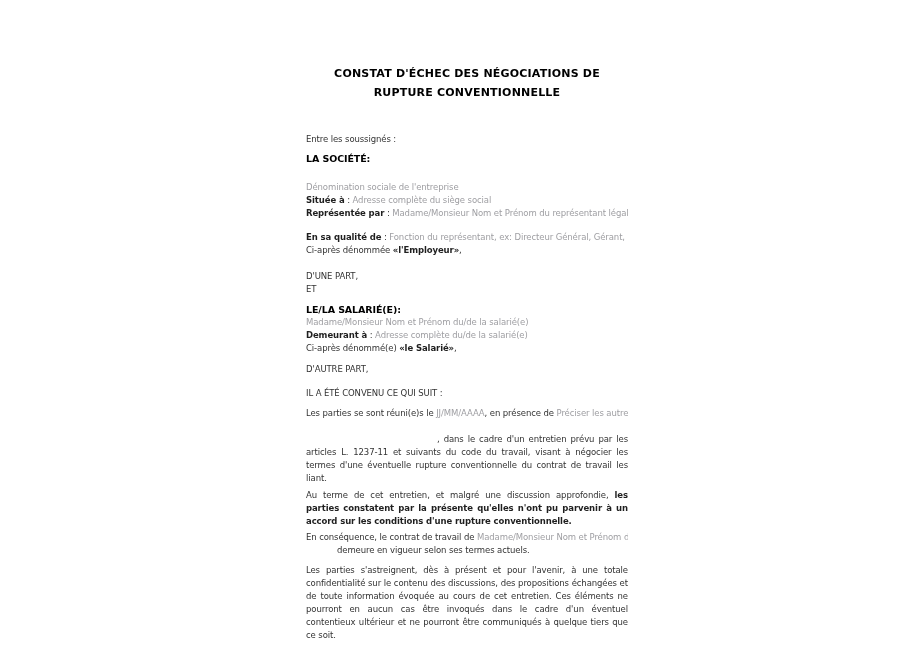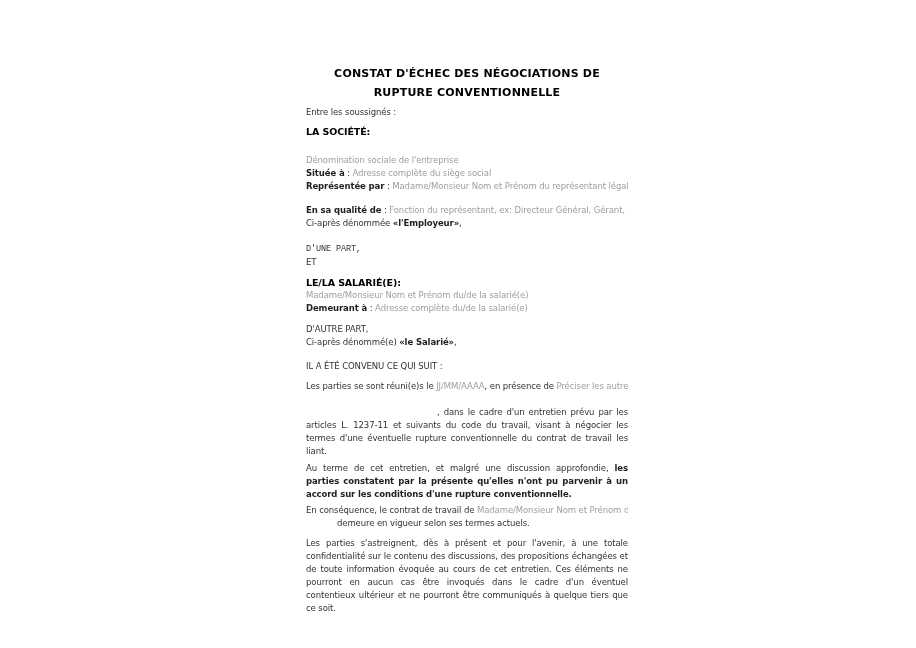--- a/index.html
+++ b/index.html
@@ -46,34 +46,34 @@
   .para { text-align: justify; margin-top: 13px; }
   .b { font-weight: bold; color: #1f1f1f; }
   .ph { color: #9e9ea2; }
 </style>
 </head>
 <body>
 
 <div class="canvas">
   <div class="doc-page">
       <div class="title">CONSTAT D'ÉCHEC DES NÉGOCIATIONS DE RUPTURE CONVENTIONNELLE</div>
-      <div class="line" style="margin-top: 4px;"><span>Entre les soussignés :</span></div>
+      <div class="line" style="margin-top: 31px;"><span>Entre les soussignés :</span></div>
       <div class="heading" style="margin-top: 6px;">LA SOCIÉTÉ:</div>
       <div class="line" style="margin-top: 16px;"><span class="ph">Dénomination sociale de l'entreprise</span></div>
       <div class="line"><span class="b">Située à</span><span> : </span><span class="ph">Adresse complète du siège social</span></div>
       <div class="line clip"><span class="b">Représentée par</span><span> : </span><span class="ph">Madame/Monsieur Nom et Prénom du représentant légal ou r</span></div>
       <div class="line clip" style="margin-top: 11px;"><span class="b">En sa qualité de</span><span> : </span><span class="ph">Fonction du représentant, ex: Directeur Général, Gérant, DRH</span></div>
       <div class="line"><span>Ci-après dénommée </span><span class="b">«l'Employeur»</span><span>,</span></div>
-      <div class="line" style="margin-top: 13px; font-family: Liberation Mono, monospace;"><span>D'UNE PART,</span></div>
+      <div class="line" style="margin-top: 13px;"><span>D'UNE PART,</span></div>
       <div class="line"><span>ET</span></div>
       <div class="heading" style="margin-top: 7px;">LE/LA SALARIÉ(E):</div>
       <div class="line"><span class="ph">Madame/Monsieur Nom et Prénom du/de la salarié(e)</span></div>
       <div class="line"><span class="b">Demeurant à</span><span> : </span><span class="ph">Adresse complète du/de la salarié(e)</span></div>
+      <div class="line"><span>Ci-après dénommé(e) </span><span class="b">«le Salarié»</span><span>,</span></div>
       <div class="line" style="margin-top: 8px;"><span>D'AUTRE PART,</span></div>
-      <div class="line"><span>Ci-après dénommé(e) </span><span class="b">«le Salarié»</span><span>,</span></div>
       <div class="line" style="margin-top: 11px;"><span>IL A ÉTÉ CONVENU CE QUI SUIT :</span></div>
       <div class="line clip" style="margin-top: 7px;"><span>Les parties se sont réuni(e)s le </span><span class="ph">JJ/MM/AAAA</span><span>, en présence de </span><span class="ph">Préciser les autres p</span></div>
       <div class="para" style="text-indent: 131px;"><span>, dans le cadre d'un entretien prévu par les articles L. 1237-11 et suivants du code du travail, visant à négocier les termes d'une éventuelle rupture conventionnelle du contrat de travail les liant.</span></div>
       <div class="para" style="margin-top: 4px;"><span>Au terme de cet entretien, et malgré une discussion approfondie, </span><span class="b">les parties constatent par la présente qu'elles n'ont pu parvenir à un accord sur les conditions d'une rupture conventionnelle.</span></div>
       <div class="line clip" style="margin-top: 3px;"><span>En conséquence, le contrat de travail de </span><span class="ph">Madame/Monsieur Nom et Prénom du/de l</span></div>
       <div class="line" style="text-indent: 31px;"><span>demeure en vigueur selon ses termes actuels.</span></div>
       <div class="para" style="margin-top: 7px;"><span>Les parties s'astreignent, dès à présent et pour l'avenir, à une totale confidentialité sur le contenu des discussions, des propositions échangées et de toute information évoquée au cours de cet entretien. Ces éléments ne pourront en aucun cas être invoqués dans le cadre d'un éventuel contentieux ultérieur et ne pourront être communiqués à quelque tiers que ce soit.</span></div>
     </div>
 </div>
 

